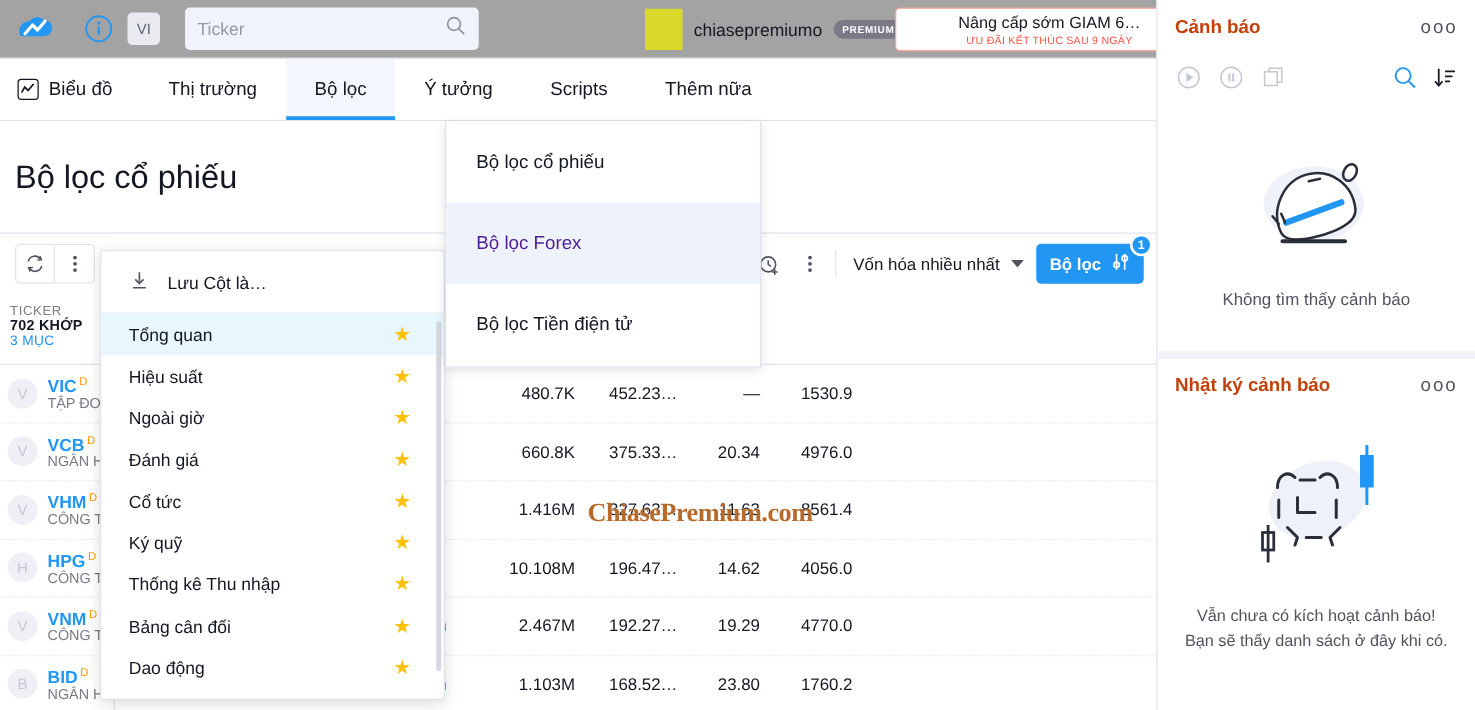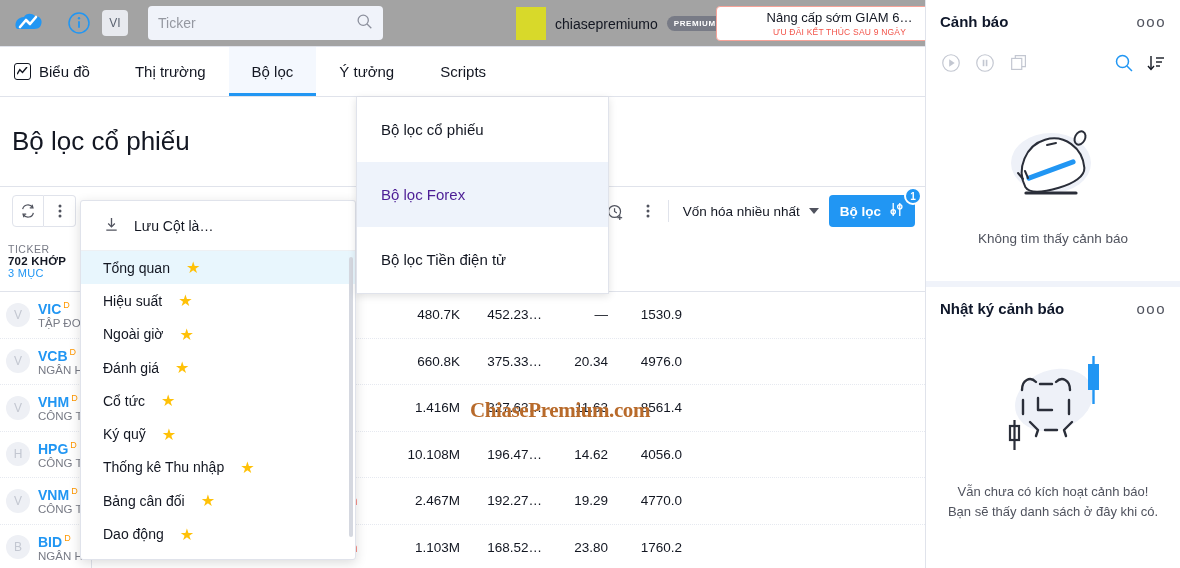--- a/index.html
+++ b/index.html
@@ -190,40 +190,40 @@
   .col-dropdown {
     position: absolute; left: 80px; top: 200px; width: 276px; height: 360px;
     background: #fff; border: 1px solid #e0e3eb; border-radius: 3px;
     box-shadow: 0 3px 12px rgba(0,0,0,.14); z-index: 30; overflow: hidden;
   }
   .cd-save {
     height: 50px; display: flex; align-items: center; gap: 14px; padding-left: 22px;
     border-bottom: 1px solid #eef0f3; font-size: 14px; color: #131722; cursor: pointer;
   }
   .cd-item {
-    height: 33.3px; display: flex; align-items: center; justify-content: flex-start;
+    height: 33.3px; display: flex; align-items: center; justify-content: space-between;
     padding: 0 26px 0 22px; font-size: 14px; color: #131722; cursor: pointer; gap: 16px;
   }
   .cd-item.sel { background: #e8f6fd; }
   .star { color: #ffc107; font-size: 16px; }
   .cd-scroll {
     position: absolute; right: 2px; top: 56px; width: 4px; height: 280px;
     background: #d5d8e0; border-radius: 2px;
   }
 
   
   .right-panel {
     position: absolute; right: 0; top: 0; width: 255px; height: 568px;
     background: #fff; border-left: 1px solid #e0e3eb;
   }
   .rp-head {
     height: 43px; display: flex; align-items: center; justify-content: space-between;
     padding: 0 14px;
   }
-  .rp-title { font-size: 15px; font-weight: 700; color: #0f172a; }
+  .rp-title { font-size: 15px; font-weight: 700; color: #c2410c; }
   .dots { color: #50535e; font-size: 15px; letter-spacing: 1.5px; cursor: pointer; }
   .rp-tools {
     height: 43px; display: flex; align-items: center; padding: 0 14px; gap: 12px;
   }
   .rp-tools .sp { flex: 1; }
   .rp-search {
     height: 40px; display: flex; align-items: center; gap: 10px; padding: 0 14px;
     border-top: 1px solid #e9ebf0; border-bottom: 1px solid #e9ebf0;
   }
   .rp-search .q { flex: 1; font-size: 13.5px; color: #131722; white-space: nowrap; overflow: hidden; }
@@ -294,20 +294,23 @@
       <span>Thị trường</span>
     </div>
     <div class="navitem active">
       <span>Bộ lọc</span>
     </div>
     <div class="navitem">
       <span>Ý tưởng</span>
     </div>
     <div class="navitem">
       <span>Scripts</span>
+    </div>
+    <div class="navitem">
+      <span>Thêm nữa</span>
     </div>
   </div>
 
   <div class="page-title">Bộ lọc cổ phiếu</div>
 
   <div class="screener-toolbar">
     <div class="tb-left">
       <div class="tb-btn l">
         <svg width="16" height="16" viewBox="0 0 18 18">
             <path d="M3 7 A6 6 0 0 1 14 5" fill="none" stroke="#50535e" stroke-width="1.4"></path>

